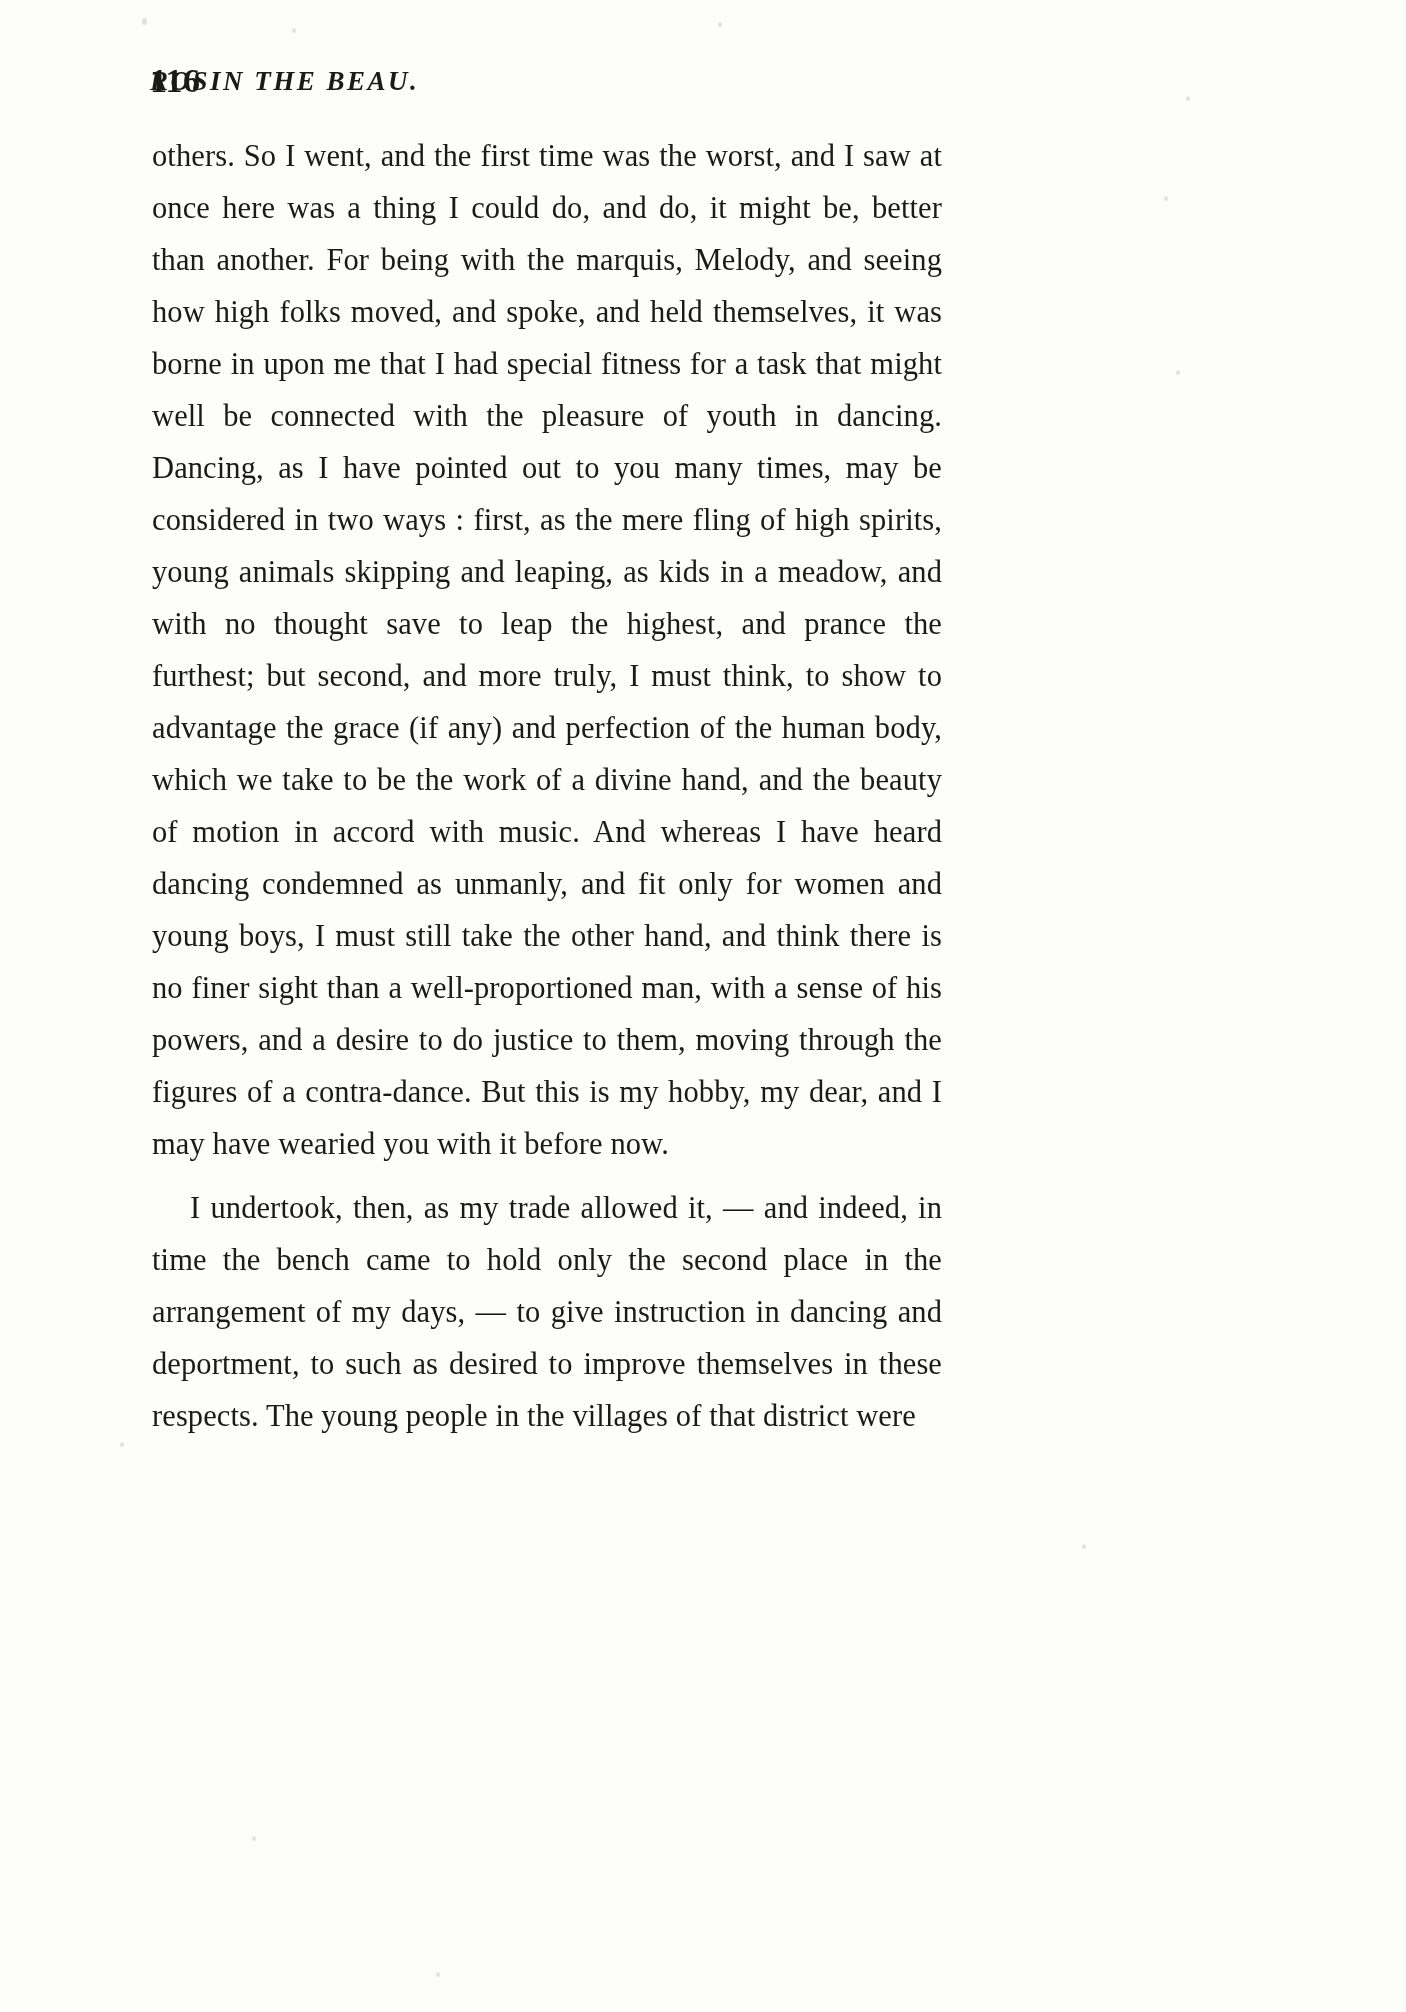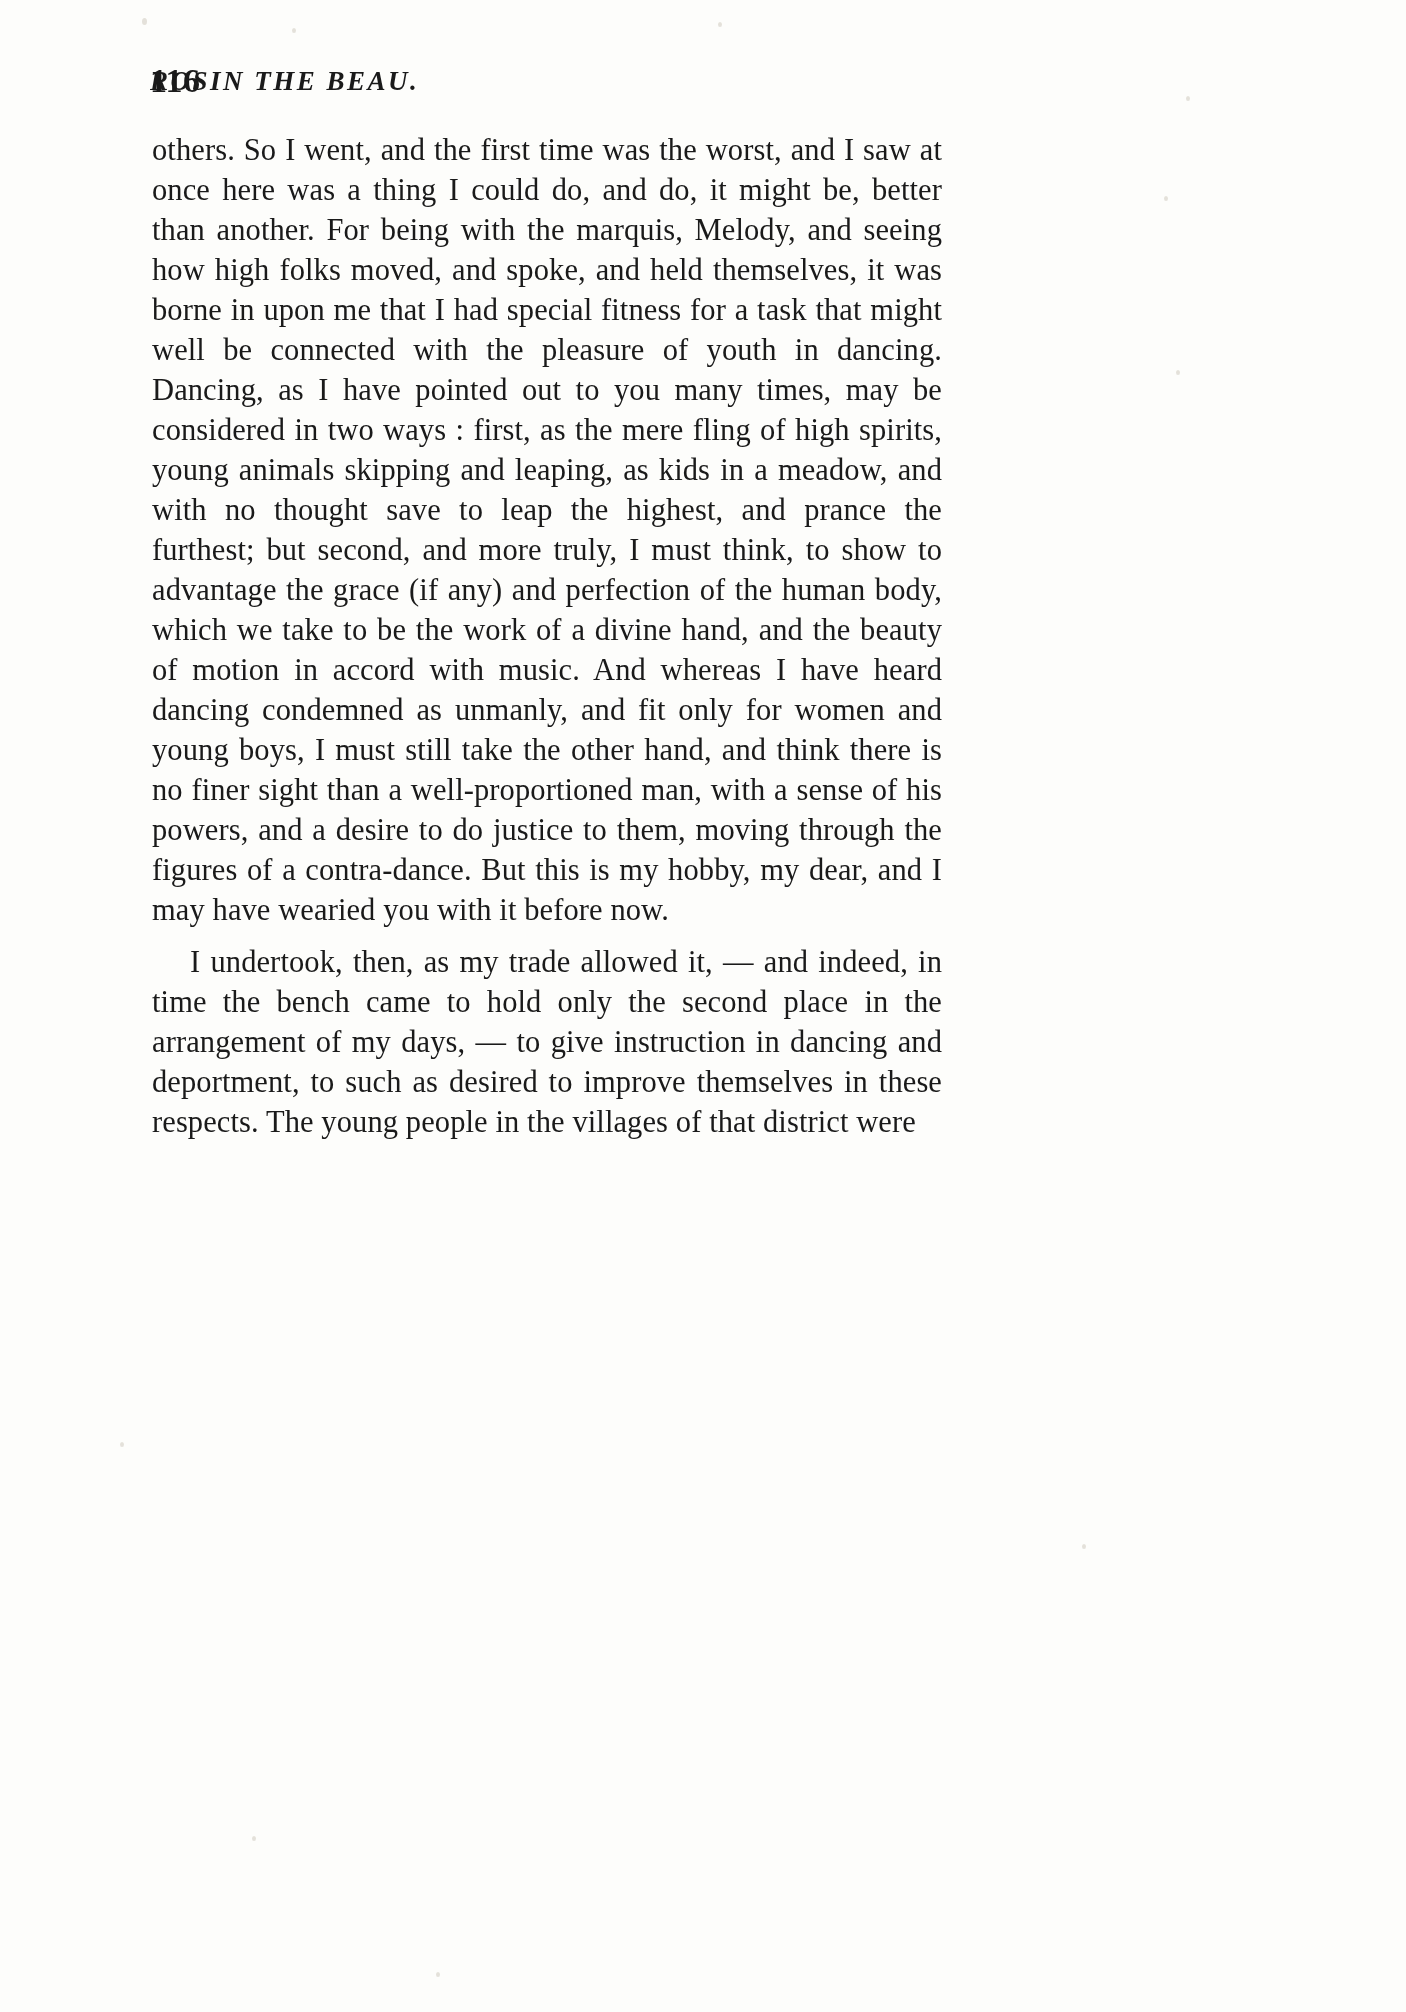--- a/index.html
+++ b/index.html
@@ -53,21 +53,21 @@
   }
   .textblock {
     position: absolute;
     top: 130px;
     left: 152px;
     width: 790px;
   }
   p.para {
     margin: 0;
     font-size: 30.5px;
-    line-height: 40px;
+    line-height: 52px;
     text-align: justify;
     text-justify: inter-word;
     font-family: "Liberation Serif", serif;
     letter-spacing: 0.1px;
     hyphens: manual;
   }
   p.para + p.para {
     margin-top: 12px;
   }
   p.indent {

